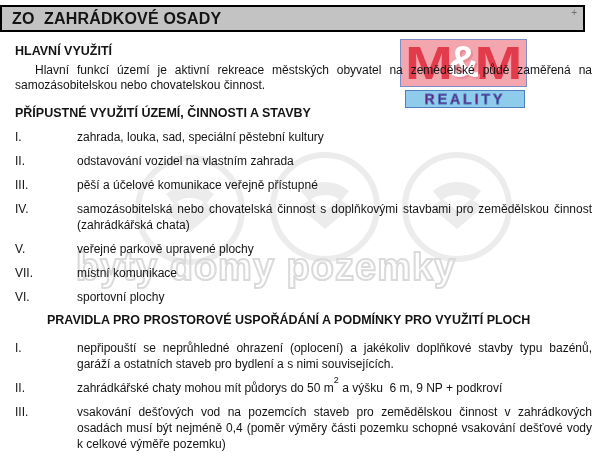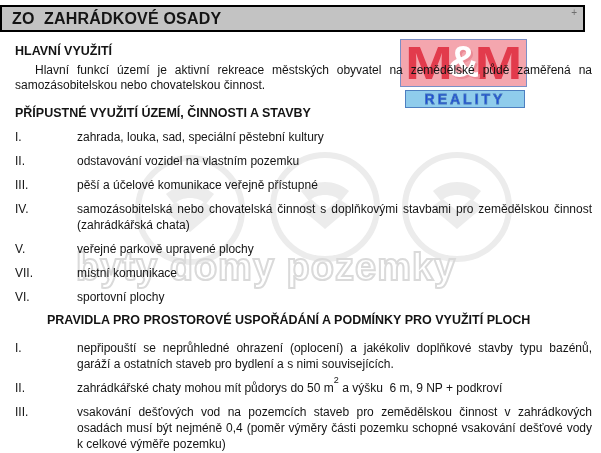--- a/index.html
+++ b/index.html
@@ -36,21 +36,21 @@
   .logo-top .amp{
     position:absolute;left:50%;top:50%;transform:translate(-50%,-52%);
     font-size:44px;font-weight:bold;color:#ffffff;text-shadow:2px 2px 0 #eb8b96;
   }
   .logo-bottom{
     position:relative;margin-top:3px;margin-left:5px;width:120px;height:18px;box-sizing:border-box;
     background:#8fccec;border:1px solid #4d7fc0;
     display:flex;align-items:center;justify-content:center;
   }
   .logo-bottom .r{
-    font-size:14px;font-weight:bold;color:#1d4ed8;letter-spacing:3px;line-height:14px;
+    font-size:14px;font-weight:bold;color:#701a75;letter-spacing:3px;line-height:14px;
     -webkit-text-stroke:0.8px #4577bd;white-space:pre;
   }
   
   .doc{position:absolute;left:15px;top:38px;width:577px;z-index:2;}
   .h{font-size:12.5px;font-weight:bold;line-height:15px;}
   .h1{margin:6px 0 0 0;}
   .h2{margin:13px 0 0 0;}
   .h3{margin:6px 0 0 0;padding-left:32px;}
   .para{
     margin:4px 0 0 0;font-size:12px;line-height:15px;text-align:justify;text-indent:20px;
@@ -112,21 +112,21 @@
     <p class="para">Hlavní funkcí území je aktivní rekreace městských obyvatel na zemědělské půdě zaměřená na samozásobitelskou nebo chovatelskou činnost.</p>
 
     <div class="h h2">PŘÍPUSTNÉ VYUŽITÍ ÚZEMÍ, ČINNOSTI A STAVBY</div>
     <div class="list">
       <div class="row">
         <span class="num">I.</span>
         <span class="txt">zahrada, louka, sad, speciální pěstební kultury</span>
       </div>
       <div class="row">
         <span class="num">II.</span>
-        <span class="txt">odstavování vozidel na vlastním pozemku</span>
+        <span class="txt">odstavování vozidel na vlastním zahrada</span>
       </div>
       <div class="row">
         <span class="num">III.</span>
         <span class="txt">pěší a účelové komunikace veřejně přístupné</span>
       </div>
       <div class="row">
         <span class="num">IV.</span>
         <span class="txt">samozásobitelská nebo chovatelská činnost s doplňkovými stavbami pro zemědělskou činnost (zahrádkářská chata)</span>
       </div>
       <div class="row">

